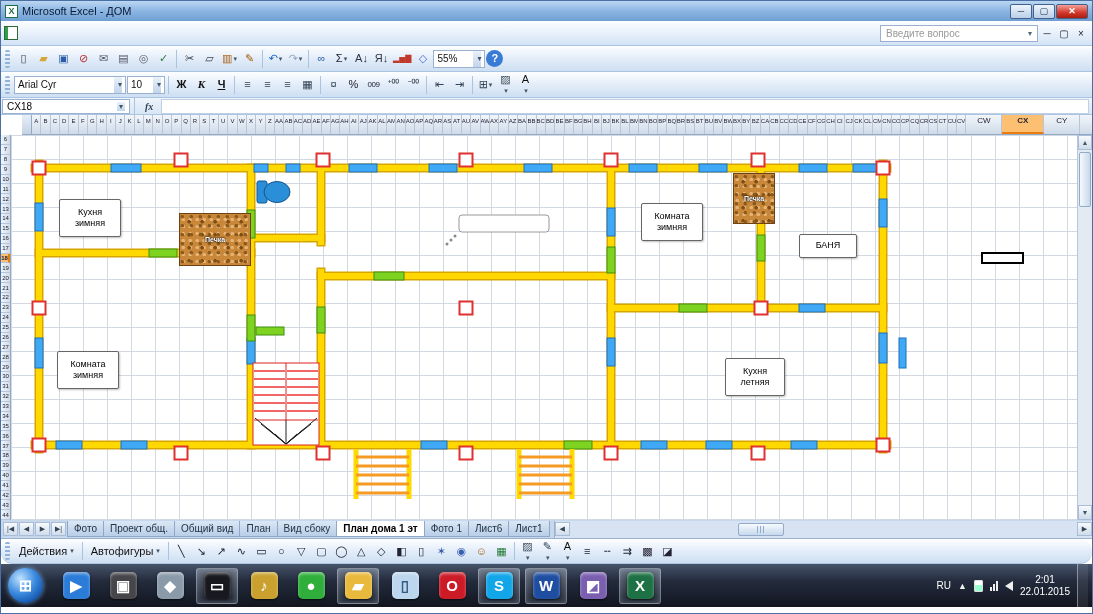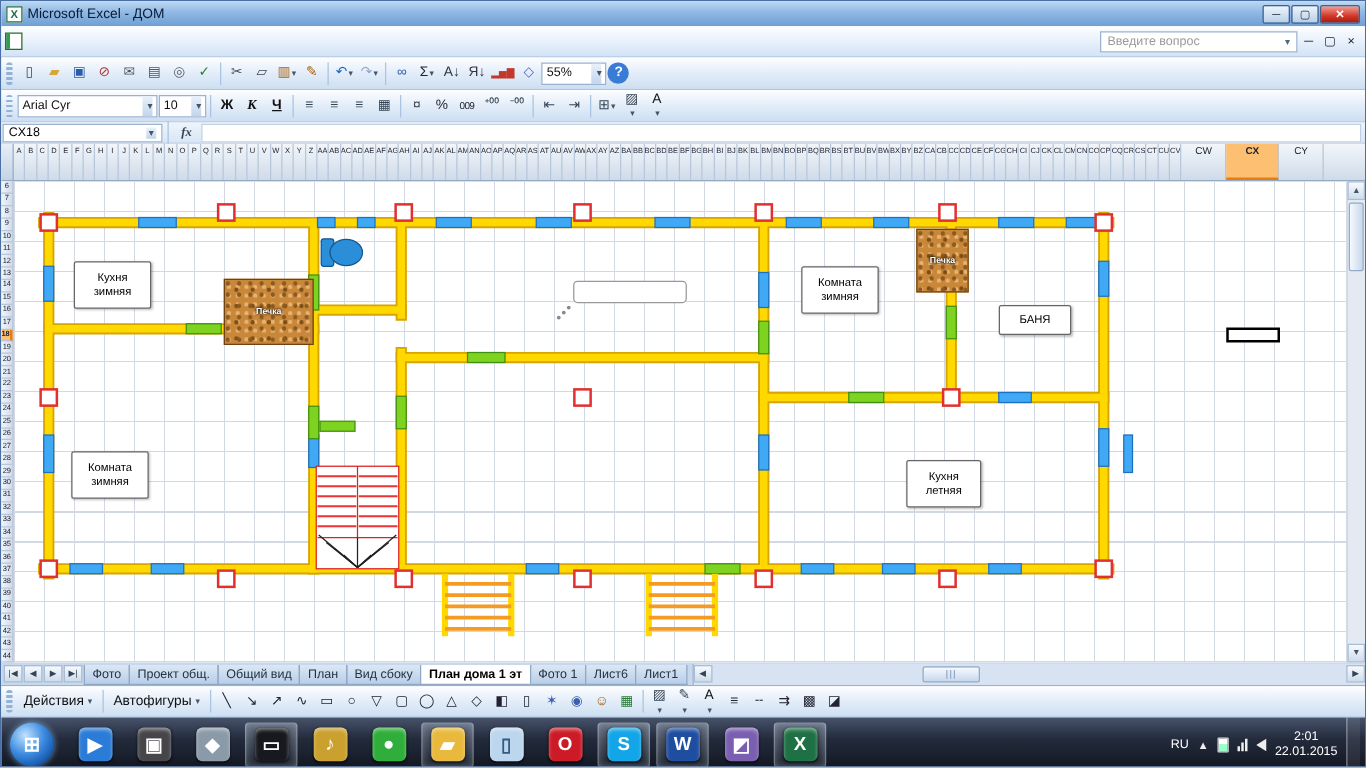--- a/index.html
+++ b/index.html
@@ -25,21 +25,21 @@
   .question-box { margin-left:auto; width:158px; height:17px; border:1px solid #9ab1cf; background:#fff;
     color:#999; font-size:10px; display:flex; align-items:center; padding:0 5px; }
   .question-box .arrow { margin-left:auto; color:#567; font-size:8px; }
   .doc-btn { width:16px; height:16px; display:flex; align-items:center; justify-content:center; color:#223; font-size:10px; }
 
   
   .toolbar { display:flex; align-items:center; gap:1px; padding:0 3px;
     background:linear-gradient(#fdfeff 0%,#e3edf9 50%,#cddff2 100%); border-bottom:1px solid #aac4e2; }
   .toolbar.standard { height:26px; }
   .toolbar.formatting { height:26px; }
-  .toolbar.drawing { height:25px; }
+  .toolbar.drawing { height:25px;border-radius:12px; }
   .grip { width:5px; height:18px; margin:0 3px 0 1px;
     background:repeating-linear-gradient(180deg,#93b2d8 0 2px,transparent 2px 4px); border-radius:2px; }
   .tb-sep { width:1px; height:18px; background:#a9c3e1; margin:0 2px; flex:0 0 1px; }
   .tb-btn { min-width:19px; height:19px; display:flex; align-items:center; justify-content:center;
     border-radius:2px; font-size:11px; color:#333; padding:0 1px; }
   .tb-btn .glyph { line-height:1; }
   .tb-btn .dd { font-size:7px; color:#456; margin-left:1px; }
   .tb-btn.color-btn { flex-direction:column; gap:1px; }
   .color-bar { width:13px; height:3px; display:block; }
   .combo { display:flex; align-items:center; background:#fff; border:1px solid #9ab1cf; height:18px;
@@ -61,22 +61,22 @@
 
   
   .formula-row { height:17px; display:flex; align-items:center; background:linear-gradient(#eef4fb,#d8e6f5);
     border-bottom:1px solid #aac4e2; font-size:10px; padding:0 1px; gap:2px; }
   .name-box { width:128px; height:15px; background:#fff; border:1px solid #9ab1cf; display:flex; align-items:center; padding:0 4px; }
   .name-box .arrow { margin-left:auto; font-size:8px; color:#456; background:linear-gradient(#e9f1fa,#c2d5ec); padding:0 2px; }
   .fx-btn { font-style:italic; font-family:"Liberation Serif",serif; font-weight:bold; color:#345; padding:0 6px; }
   .formula-field { flex:1; height:15px; background:#fff; border:1px solid #c0d0e4; margin-right:2px; }
 
   
-  .col-headers { height:30px; display:flex; background:linear-gradient(#f2f6fa,#cfdbe9);
-    font-size:6px; color:#223; border-bottom:1px solid #93a9c4; overflow:hidden; }
+  .col-headers { height:20px; display:flex; background:linear-gradient(#f2f6fa,#cfdbe9);
+    font-size:6px; color:#223; border-bottom:1px solid #93a9c4; overflow:hidden;margin-left:21px; }
   .hdr-corner { width:10px; flex:0 0 10px; border-right:1px solid #93a9c4; background:linear-gradient(#e7eef6,#c4d3e5); }
   .col-h { width:9.35px; flex:0 0 9.35px; text-align:center; overflow:hidden; border-right:1px solid #b7c6da; line-height:12px; }
   .col-h.wide { width:36px; flex-basis:36px; font-size:8px; }
   .col-h.wide.selected { width:42px; flex-basis:42px; background:#fdbf72; border-bottom:2px solid #e87d0d; font-weight:bold; }
   .col-filler { flex:1; }
   .sheet-body { display:flex; height:385px; }
   .row-headers { width:10px; flex:0 0 10px; display:flex; flex-direction:column;
     background:linear-gradient(90deg,#f2f6fa,#cfdbe9); font-size:6px; color:#223; border-right:1px solid #93a9c4; }
   .row-h { flex:1; display:flex; align-items:center; justify-content:center; border-bottom:1px solid #b7c6da; overflow:hidden; }
   .row-h.selected { background:#fdbf72; border-right:2px solid #e87d0d; font-weight:bold; }
@@ -99,21 +99,21 @@
   .scroll-btn { height:15px; display:flex; align-items:center; justify-content:center; font-size:7px; color:#456;
     background:linear-gradient(#f7fafd,#cfdceb); border:1px solid #a9bdd6; }
   .v-thumb { height:55px; margin:2px 1px; background:linear-gradient(90deg,#f5f9fd,#c7d8ec); border:1px solid #93aac8; border-radius:2px; }
   .v-space { flex:1; }
 
   
   .tab-row { height:19px; display:flex; align-items:center; background:#c7d8ec; border-bottom:1px solid #9ab1cf; font-size:10px; }
   .tab-nav { display:flex; padding:0 2px; gap:1px; }
   .tab-nav span { width:15px; height:14px; display:flex; align-items:center; justify-content:center; font-size:7px;
     color:#345; background:linear-gradient(#f7fafd,#cfdceb); border:1px solid #a9bdd6; }
-  .tabs { display:flex; height:17px; align-items:flex-end; }
+  .tabs { display:flex; height:17px; align-items:center; }
   .tab { padding:2px 6px; background:linear-gradient(#dbe7f5,#b9cee8); border:1px solid #8fa8c8; border-top:none;
     color:#234; margin-left:-1px; white-space:nowrap; }
   .tab.active { background:#fff; font-weight:bold; color:#000; z-index:2; }
   .h-scroll { flex:1; display:flex; align-items:center; height:17px; background:#d7e3f2; border-left:1px solid #9ab1cf; margin-left:4px; }
   .h-btn { width:15px; height:14px; display:flex; align-items:center; justify-content:center; font-size:7px; color:#345;
     background:linear-gradient(#f7fafd,#cfdceb); border:1px solid #a9bdd6; }
   .h-thumb { width:46px; height:13px; margin-left:168px; background:linear-gradient(#f7fafd,#c7d8ec);
     border:1px solid #93aac8; border-radius:2px; display:flex; align-items:center; justify-content:center; gap:2px; }
   .h-thumb i { width:1px; height:7px; background:#93aac8; }
   .h-track { flex:1; }

